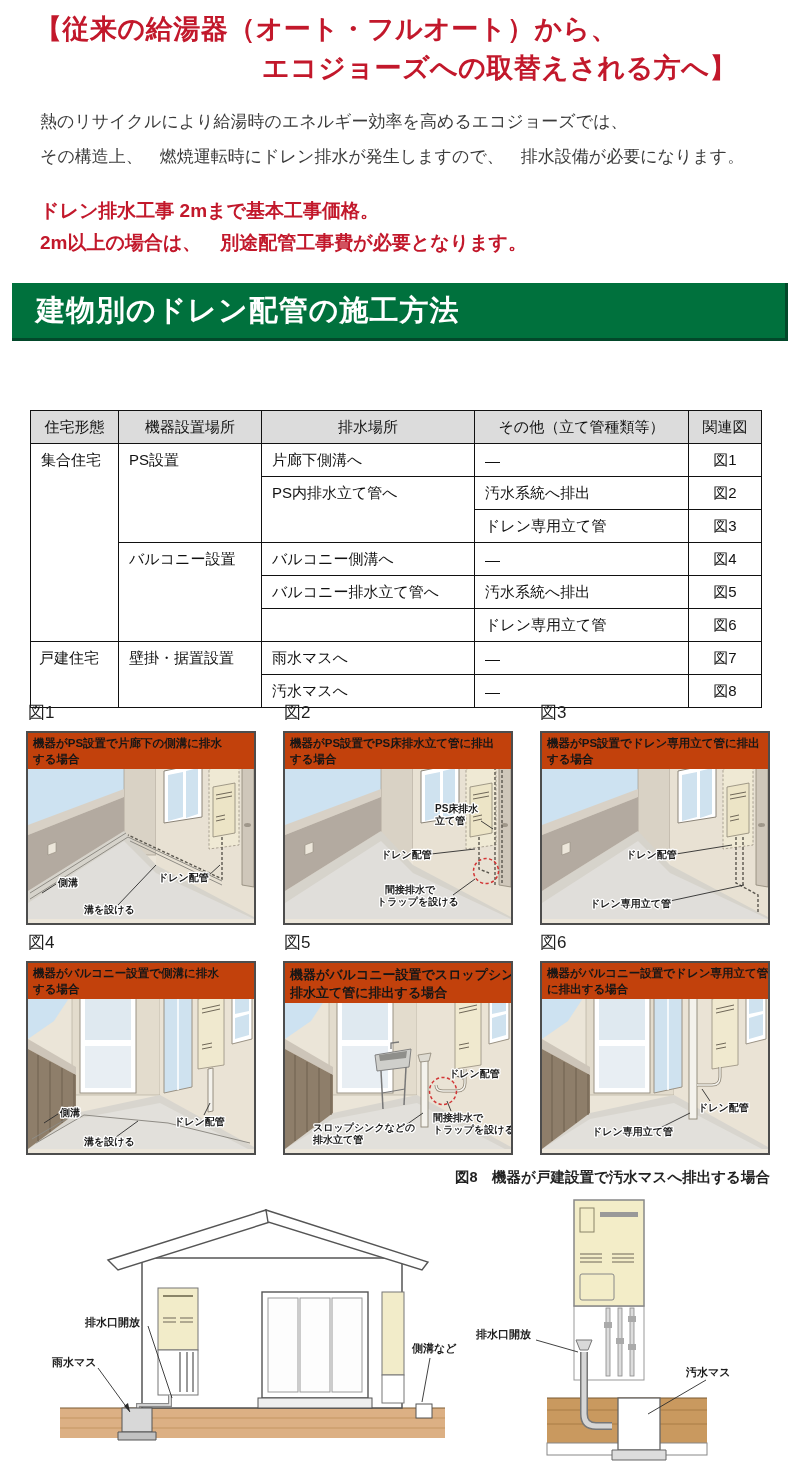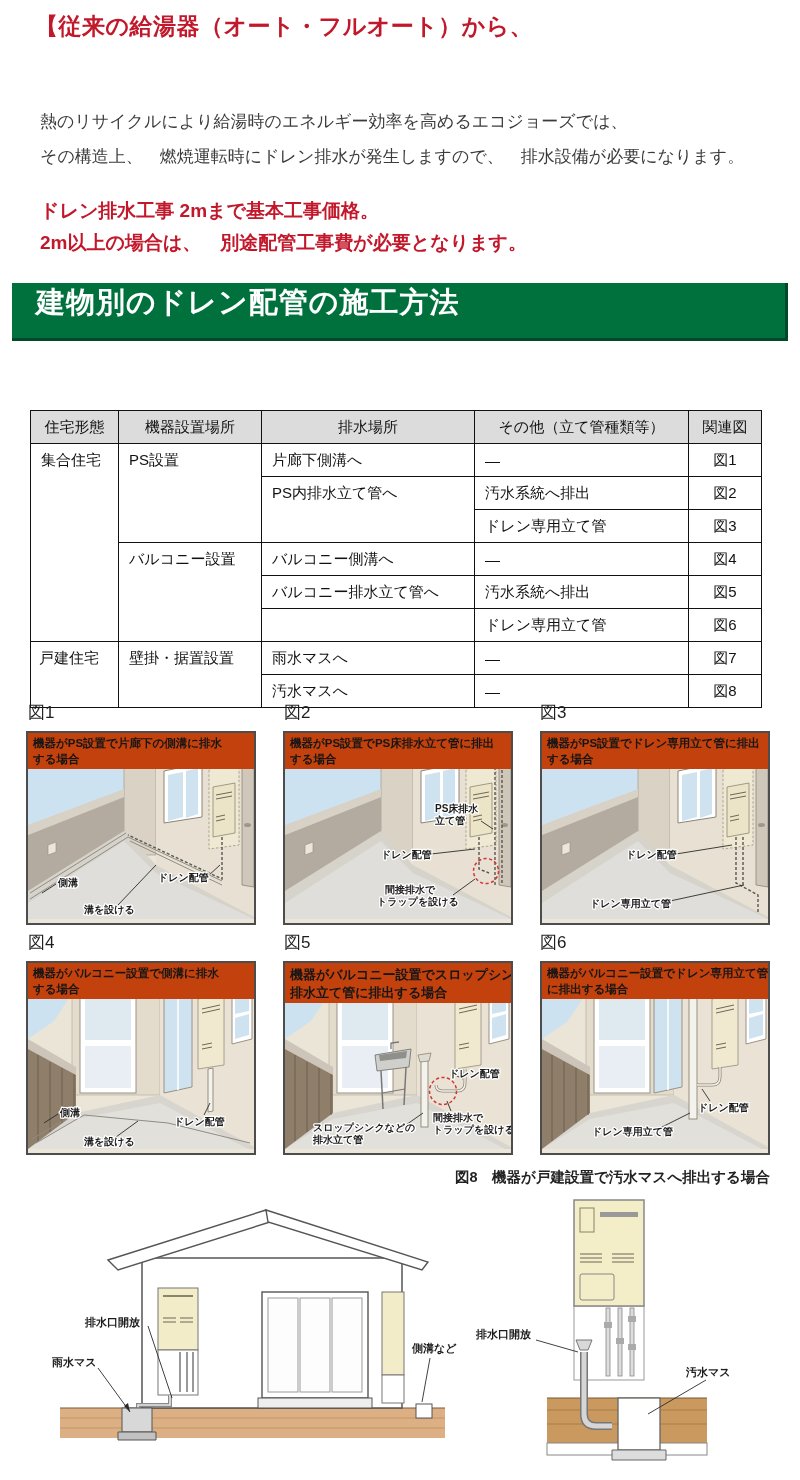--- a/index.html
+++ b/index.html
@@ -1,28 +1,28 @@
 <!DOCTYPE html>
 <html><head>
 <meta charset="utf-8">
 <style>
   html,body{margin:0;padding:0;background:#fff;}
   #page{position:relative;width:800px;height:1480px;background:#fff;overflow:hidden;
         font-family:"Liberation Sans","DejaVu Sans",sans-serif;}
   .abs{position:absolute;}
 
   
-  .title-line{font-size:23px;font-weight:bold;color:#c2182b;letter-spacing:.5px;white-space:nowrap;}
+  .title-line{font-size:27px;font-weight:bold;color:#c2182b;letter-spacing:.5px;white-space:nowrap;}
   .intro-line{font-size:17px;color:#3b3b3b;white-space:nowrap;}
   .notice-line{font-size:19px;font-weight:bold;color:#c2182b;white-space:nowrap;}
 
   
   .banner{left:12px;top:283px;width:773px;height:55px;background:#00713d;
           border-right:3px solid #02482a;border-bottom:3px solid #02482a;
-          display:flex;}
+          display:flex;align-items:center;}
   .banner span{color:#fff;font-size:29px;font-weight:bold;padding-left:24px;letter-spacing:1px;}
 
   
   table.spec{position:absolute;left:30px;top:375px;border-collapse:collapse;table-layout:fixed;
              width:731px;font-size:15px;color:#111;margin-top:35px;}
   table.spec th,table.spec td{border:1.5px solid #111;height:32px;vertical-align:middle;
              padding:0 0 0 10px;text-align:left;overflow:hidden;white-space:nowrap;}
   table.spec th{background:#dcdcdc;text-align:center;font-weight:normal;padding:0;}
   table.spec td.ctr{text-align:center;padding:0;}
   table.spec td.vtop{vertical-align:top;padding-top:7px;}
@@ -49,20 +49,21 @@
   .wpipe{fill:#f4f2ec;stroke:#8d8576;stroke-width:0.9;}
   .vent{stroke:#6f6758;stroke-width:1;}
   .oline{stroke:#555;stroke-width:1.4;fill:#fff;}
 </style>
 </head>
 <body>
 
 <div id="page">
 
   <div class="abs title-line" style="left:35px;top:11px">【従来の給湯器（オート・フルオート）から、</div>
+  <div class="abs title-line" style="right:63px;top:50px">エコジョーズへの取替えされる方へ】</div>
 
   <div class="abs intro-line" style="left:40px;top:110px">熱のリサイクルにより給湯時のエネルギー効率を高めるエコジョーズでは、</div>
   <div class="abs intro-line" style="left:40px;top:145px">その構造上、　燃焼運転時にドレン排水が発生しますので、　排水設備が必要になります。</div>
 
   <div class="abs notice-line" style="left:40px;top:198px">ドレン排水工事 2mまで基本工事価格。</div>
   <div class="abs notice-line" style="left:40px;top:230px">2m以上の場合は、　別途配管工事費が必要となります。</div>
 
   <div class="abs banner">
     <span>建物別のドレン配管の施工方法</span>
   </div>

